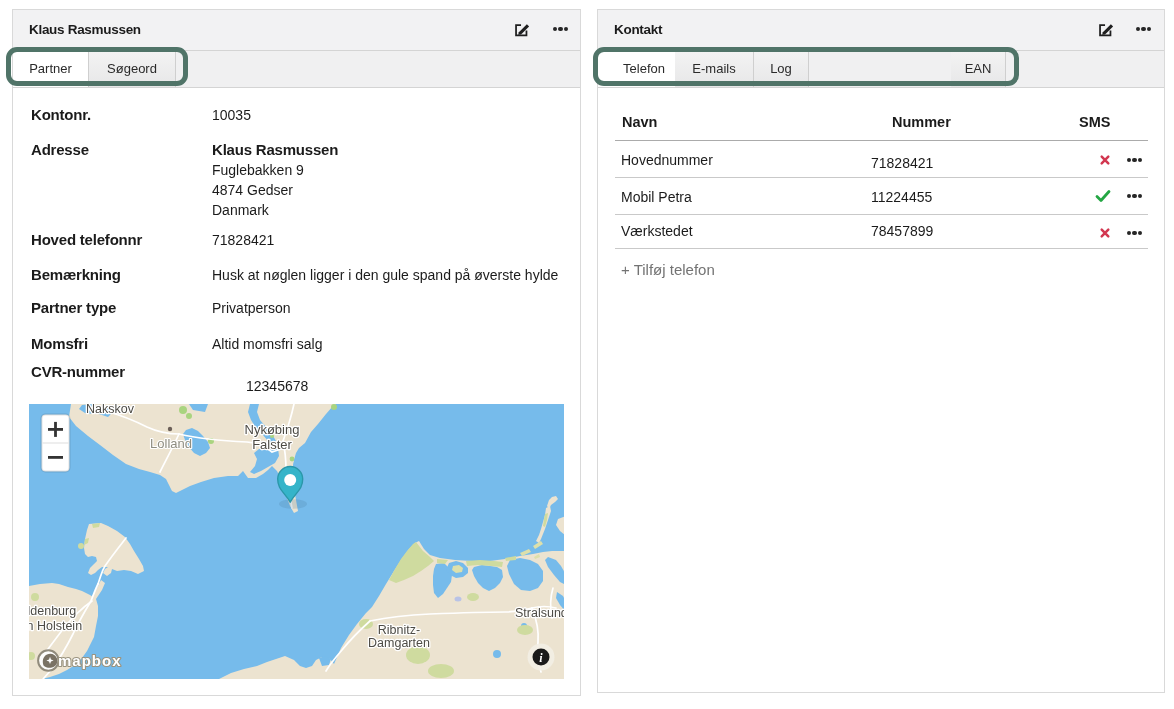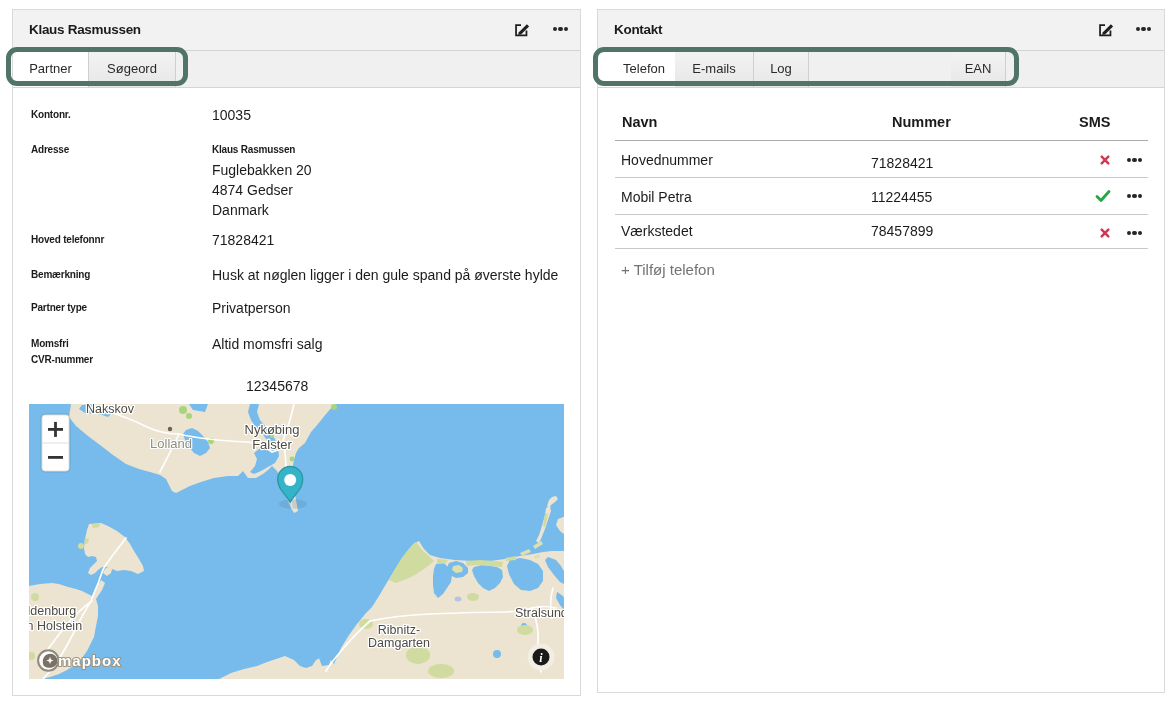--- a/index.html
+++ b/index.html
@@ -11,21 +11,21 @@
 .chead .title { position:absolute; left:16px; top:12px; font-size:13.5px; font-weight:bold; letter-spacing:-0.3px; }
 .tabs { position:absolute; left:0; top:41px; right:0; height:37px; background:#f0f0f1; border-bottom:1px solid #d4d4d4; }
 .tab { position:absolute; top:0; height:36px; border-right:1px solid #cfcfcf; text-align:center; font-size:13px; line-height:36px; color:#2a2a2a; background:linear-gradient(#f3f3f3,#e7e7e8); }
 .tab.active { background:#fff; }
 .grect { position:absolute; border:5px solid #507468; border-radius:11px; z-index:30; }
 .editicon { position:absolute; top:12.5px; width:14px; height:14px; overflow:visible; }
 .hdots { position:absolute; top:27px; width:16px; height:5px; }
 .hdots i { position:absolute; width:4.4px; height:4.4px; border-radius:50%; background:#262626; top:0; }
 .hdots i:nth-child(1){left:0;} .hdots i:nth-child(2){left:5.4px;} .hdots i:nth-child(3){left:10.8px;}
 .fl { position:absolute; font-size:14px; line-height:20px; height:20px; white-space:nowrap; }
-.lab { font-weight:bold; font-size:10px; letter-spacing:-0.2px; }
+.lab { font-weight:bold; font-size:15px; letter-spacing:-0.2px; }
 
 .th { font-weight:bold; font-size:14.5px; }
 .hr { position:absolute; left:17px; right:16px; height:1px; background:#c9c9c9; }
 .hr.dark { background:#ababab; }
 .link { color:#737373; }
 .mark { position:absolute; width:16px; height:16px; }
 </style>
 </head>
 <body>
 
@@ -44,32 +44,32 @@
   </div>
   <div class="tabs">
     <div class="tab active" style="left:0; width:76px;">Partner</div>
     <div class="tab" style="left:76px; width:87px;">Søgeord</div>
   </div>
 
   <div class="fl lab" style="left:18px; top:95px;">Kontonr.</div>
   <div class="fl" style="left:199px; top:95px;">10035</div>
   <div class="fl lab" style="left:18px; top:130px;">Adresse</div>
   <div class="fl lab" style="left:199px; top:130px;">Klaus Rasmussen</div>
-  <div class="fl" style="left:199px; top:150px;">Fuglebakken 20</div>
+  <div class="fl" style="left:199px; top:150px;">Fuglebakken 9</div>
   <div class="fl" style="left:199px; top:170px;">4874 Gedser</div>
   <div class="fl" style="left:199px; top:190px;">Danmark</div>
   <div class="fl lab" style="left:18px; top:220px;">Hoved telefonnr</div>
   <div class="fl" style="left:199px; top:220px;">71828421</div>
   <div class="fl lab" style="left:18px; top:255px;">Bemærkning</div>
   <div class="fl" style="left:199px; top:255px;">Husk at nøglen ligger i den gule spand på øverste hylde</div>
   <div class="fl lab" style="left:18px; top:288px;">Partner type</div>
   <div class="fl" style="left:199px; top:288px;">Privatperson</div>
   <div class="fl lab" style="left:18px; top:324px;">Momsfri</div>
   <div class="fl" style="left:199px; top:324px;">Altid momsfri salg</div>
-  <div class="fl lab" style="left:18px; top:340px;text-align:center;">CVR-nummer</div>
+  <div class="fl lab" style="left:18px; top:352px;text-align:center;">CVR-nummer</div>
   <div class="fl" style="left:199px; top:366px;margin-left:34px;">12345678</div>
 
   <svg style="position:absolute; left:16px; top:394px;" width="535" height="275" viewBox="0 0 535 275">
     <g transform="translate(-29,-404)">
 
       <rect x="29" y="404" width="535" height="275" fill="#76bbeb"></rect>
 
       <path d="M71,404 L69,417 76,426 88,436 100,445 113,455 126,464 139,469 150,472 160,475 166,479 169,485 172,491 176,493 182,490 190,486 201,482 214,478 228,476 238,476 243,471 248,478 256,478 263,474 268,470 272,466 277,471 280,477 283,481 287,478 290,472 293,463 296,453 299,448 305,443 311,432 318,424 326,414 333,406 336,404 Z" fill="#ece3d0"></path>
 
       <path d="M289,450 L285,458 283,467 282,477 284,488 287,498 290,506 294,513 298,511 296,500 294,489 293,478 293,465 295,453 Z" fill="#ece3d0"></path>

